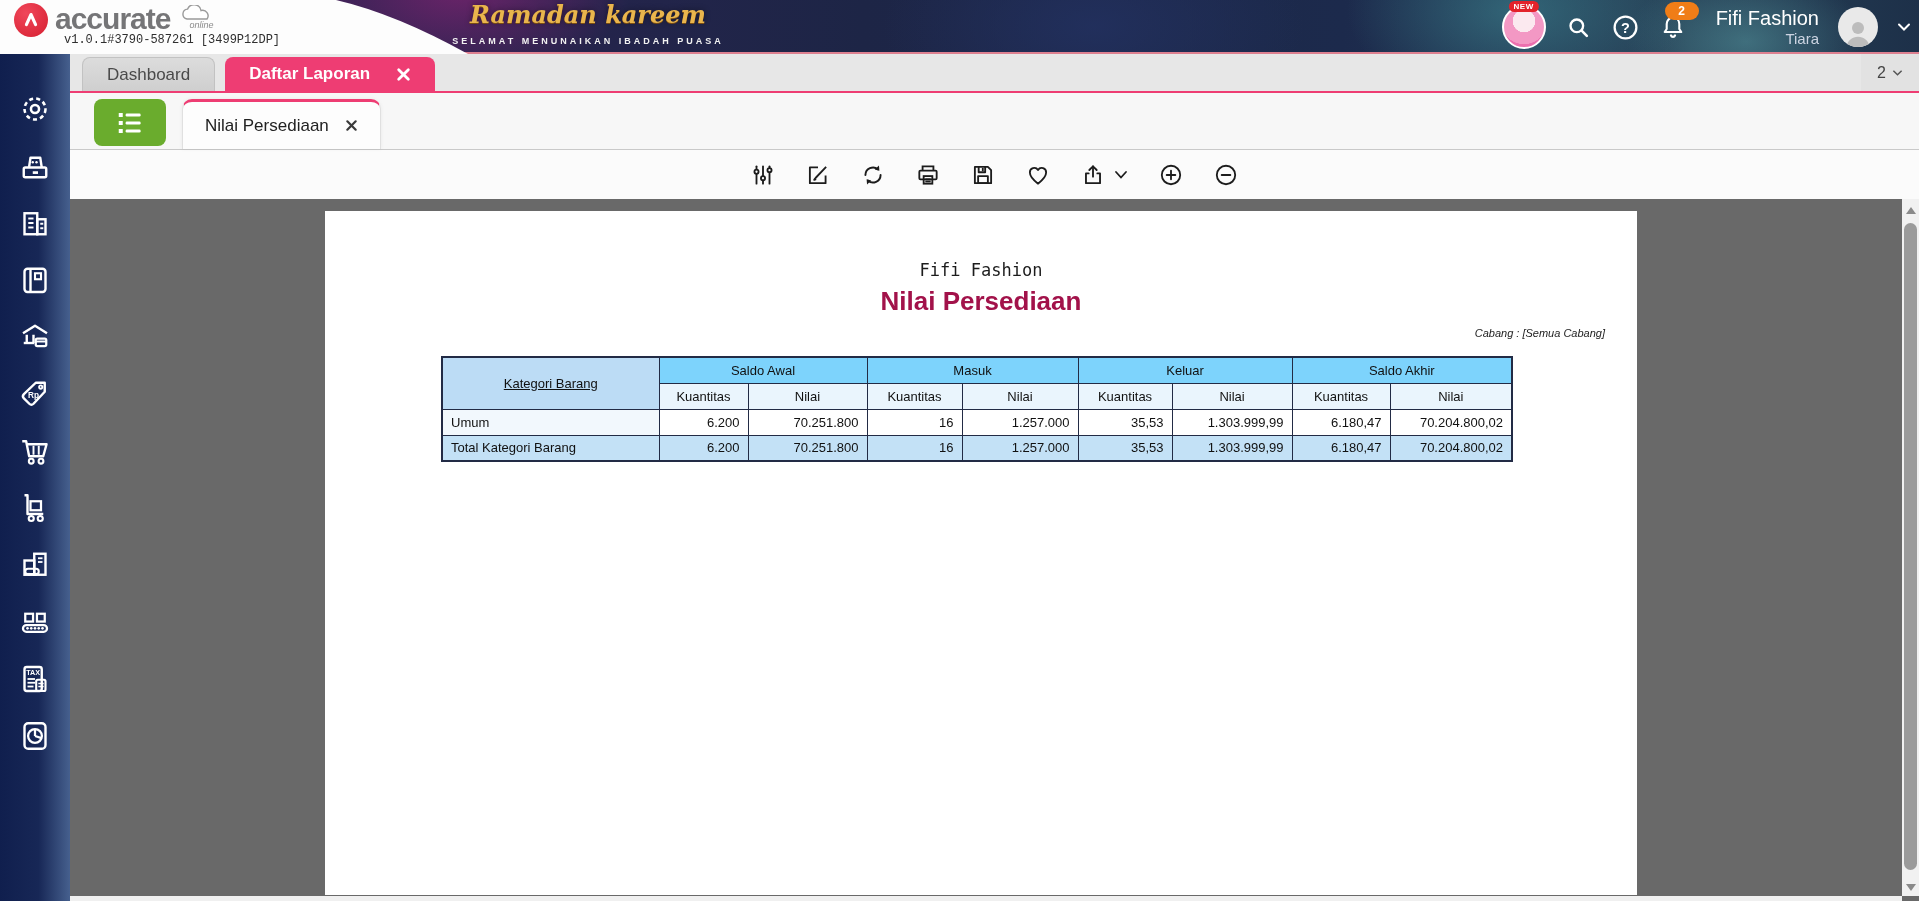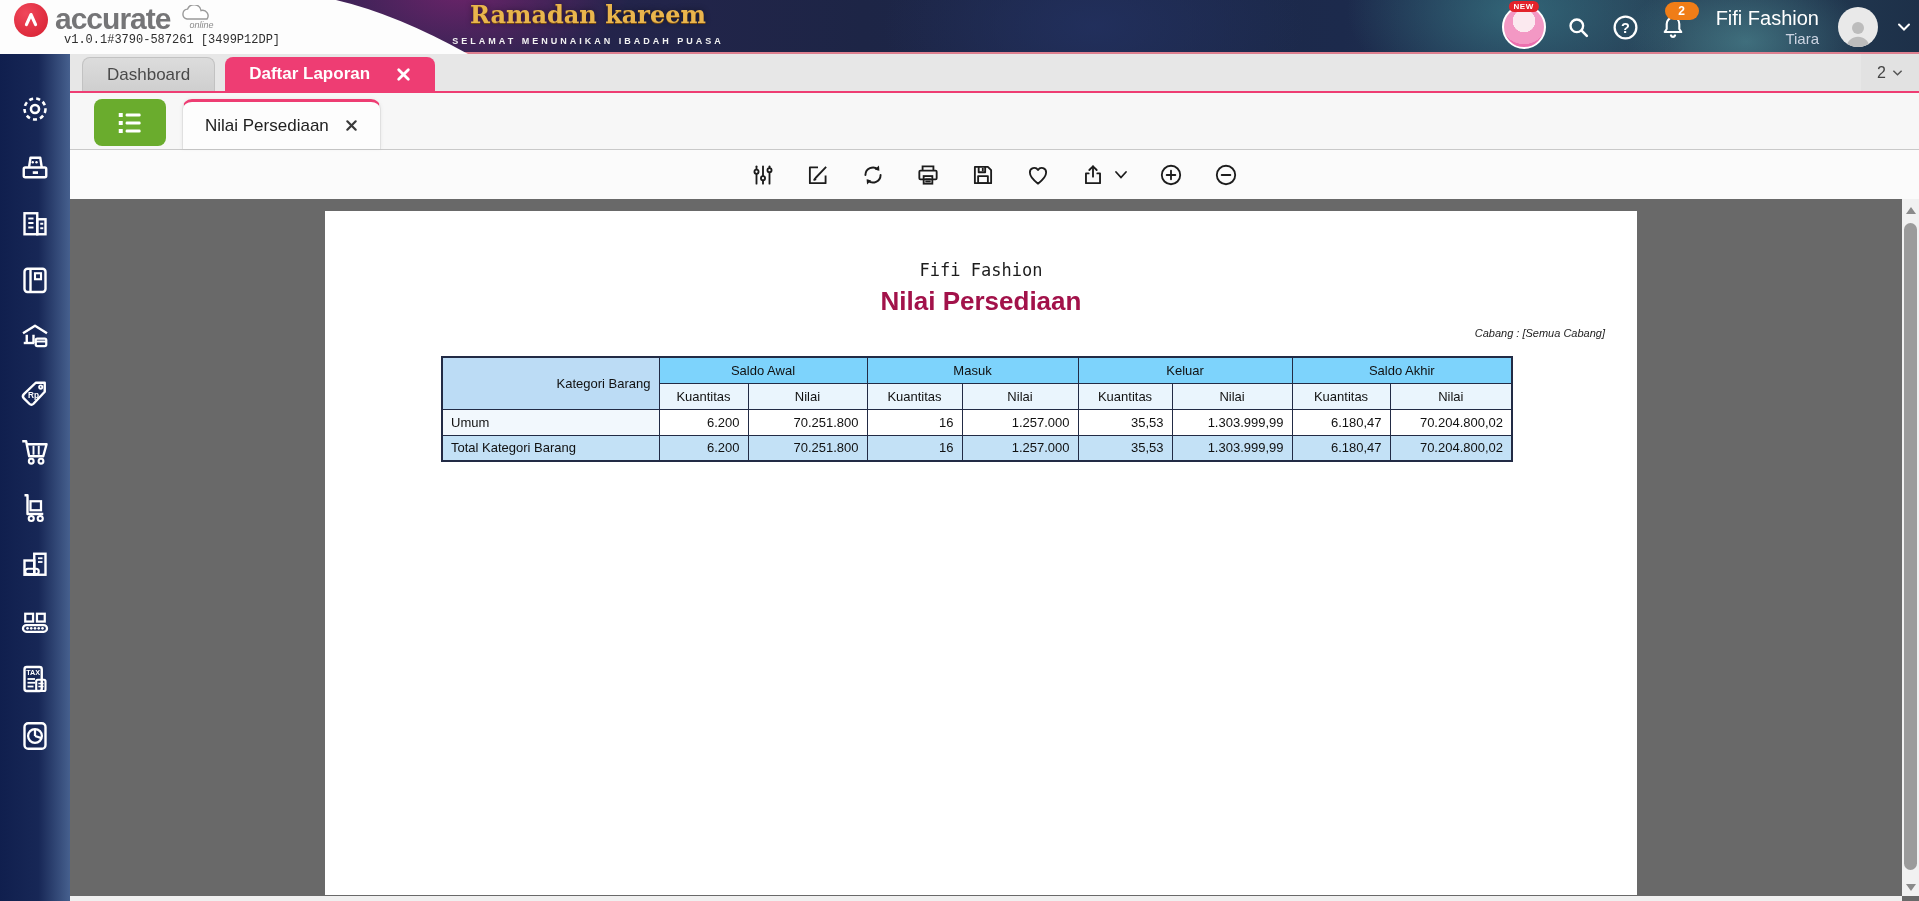--- a/index.html
+++ b/index.html
@@ -20,21 +20,21 @@
   .logo-wedge { position:absolute; left:0; top:0; width:470px; height:54px; background:#fdfdfd;
     clip-path:path("M0 0 H336 Q396 14 468 54 H0 Z"); }
   .logo-row { position:absolute; left:14px; top:3px; display:flex; align-items:flex-start; gap:7px; }
   .logo-mark { width:34px; height:34px; border-radius:50%; background:radial-gradient(circle at 35% 30%,#f0475a,#d61f30); display:flex; align-items:center; justify-content:center; flex:0 0 34px; }
   .brand-text { font-size:30px; font-weight:bold; color:#757577; letter-spacing:-1px; line-height:32px; }
   .cloud-wrap { position:relative; margin-top:2px; width:44px; }
   .cloud-wrap .online { position:absolute; left:12px; top:15px; font-size:9px; font-style:italic; color:#8a8a8a; }
   .version { position:absolute; left:64px; top:33px; font-size:12px; color:#2e2e2e;font-family:Liberation Mono, monospace; }
 
   .banner-center { position:absolute; left:408px; top:2px; width:360px; text-align:center; }
-  .banner-title { font-family:"DejaVu Serif",serif; font-weight:bold; font-size:24px; line-height:26px;
+  .banner-title { font-family:"DejaVu Serif",serif; font-style:italic; font-weight:bold; font-size:24px; line-height:26px;
     color:#e9b54d; text-shadow:0 1px 0 #7a4d12, 0 0 6px rgba(0,0,0,.45); }
   .banner-sub { font-size:9px; letter-spacing:3px; color:#f2f2f2; font-weight:bold; margin-top:8px; }
 
   .topbar-right { position:absolute; right:8px; top:0; height:54px; display:flex; align-items:center; gap:19px; }
   .tb-icon { display:flex; align-items:center; justify-content:center; cursor:pointer; }
   .avatar-new { position:relative; width:44px; height:44px; }
   .avatar-new .ava { width:44px; height:44px; border-radius:50%; border:2px solid #fff;
      background:radial-gradient(circle at 50% 35%, #fbe9ef 0 34%, #f398c4 35% 70%, #ec6fae 71%); }
   .new-pill { position:absolute; top:-4px; left:50%; transform:translateX(-50%); background:#e3232b; color:#fff;
      font-size:8px; font-weight:bold; padding:1px 5px; border-radius:7px; letter-spacing:.5px; }
@@ -80,21 +80,21 @@
   .viewer { flex:1; background:#696969; position:relative; min-height:0; }
   .page { position:absolute; left:255px; top:12px; width:1312px; height:684px; background:#fff; }
   .rep-company { margin-top:49px; text-align:center; font-family:"DejaVu Sans Mono",monospace; font-size:17px; color:#1c1c1c; }
   .rep-title { margin-top:6px; text-align:center; font-size:26px; font-weight:bold; color:#a2124a; }
   .rep-period { margin-top:5px; text-align:center; font-family:"DejaVu Sans Mono",monospace; font-size:16px; color:#1c1c1c; }
   .rep-branch { margin-top:10px; text-align:right; padding-right:32px; font-size:11px; font-style:italic; color:#222; }
 
   table.rep { border-collapse:collapse; margin:17px 0 0 116px; table-layout:fixed; width:1070px;
     font-size:13px; color:#111; border:2px solid #222b45; }
   table.rep td, table.rep th { border:1px solid #222b45; height:26px; padding:0 8px; font-weight:normal; overflow:hidden; white-space:nowrap; }
-  .cell-corner { background:#bcdcf5; text-align:right; vertical-align:middle; }
+  .cell-corner { background:#bcdcf5; text-align:center; vertical-align:middle;text-decoration:underline; }
   .cell-group { background:#7dd3fc; text-align:center; }
   .cell-sub { background:#eaf5fd; text-align:center; }
   .row-plain .lbl { background:#f2f8fd; text-align:left; }
   .row-plain .num { background:#ffffff; text-align:right; }
   .row-total .lbl { background:#c3e1f6; text-align:left; }
   .row-total .num { background:#c3e1f6; text-align:right; }
 
   
   .vscroll { position:absolute; right:0; top:0; bottom:5px; width:17px; background:#f1f1f1; }
   .vs-up, .vs-down { position:absolute; left:0; width:17px; height:18px; display:flex; align-items:center; justify-content:center; cursor:pointer; }

